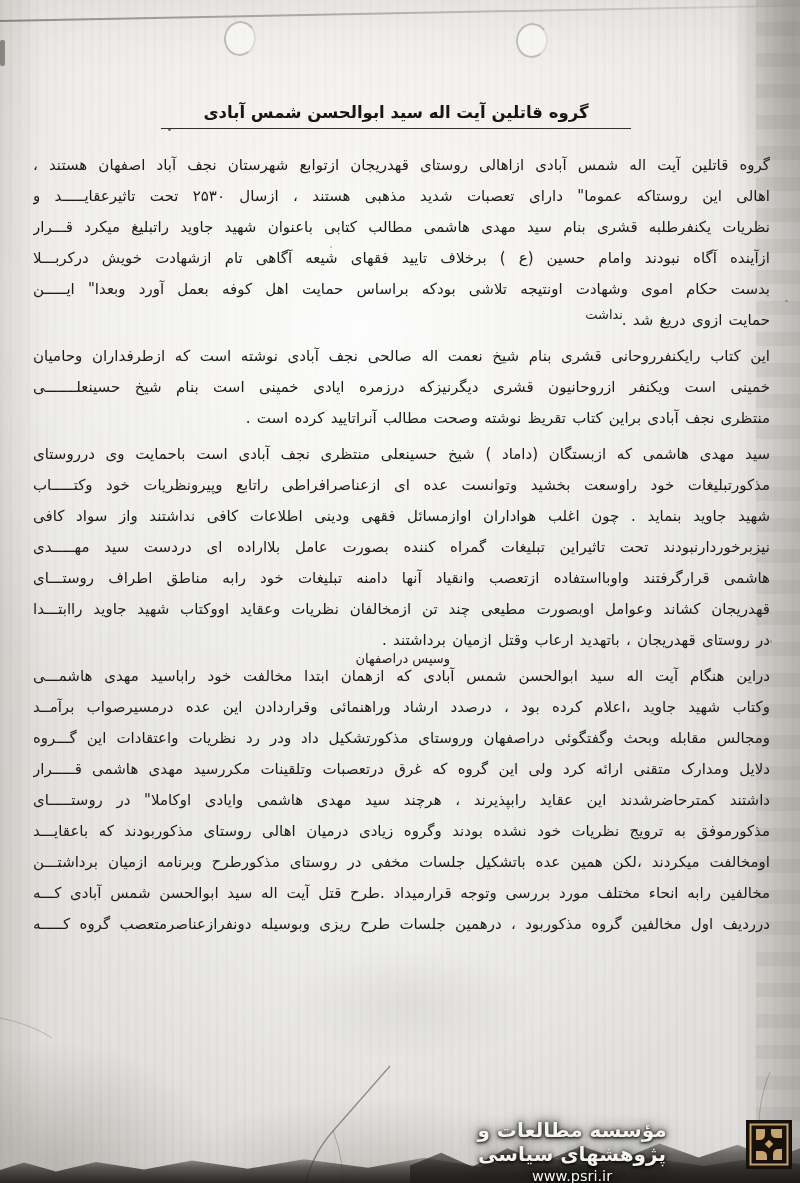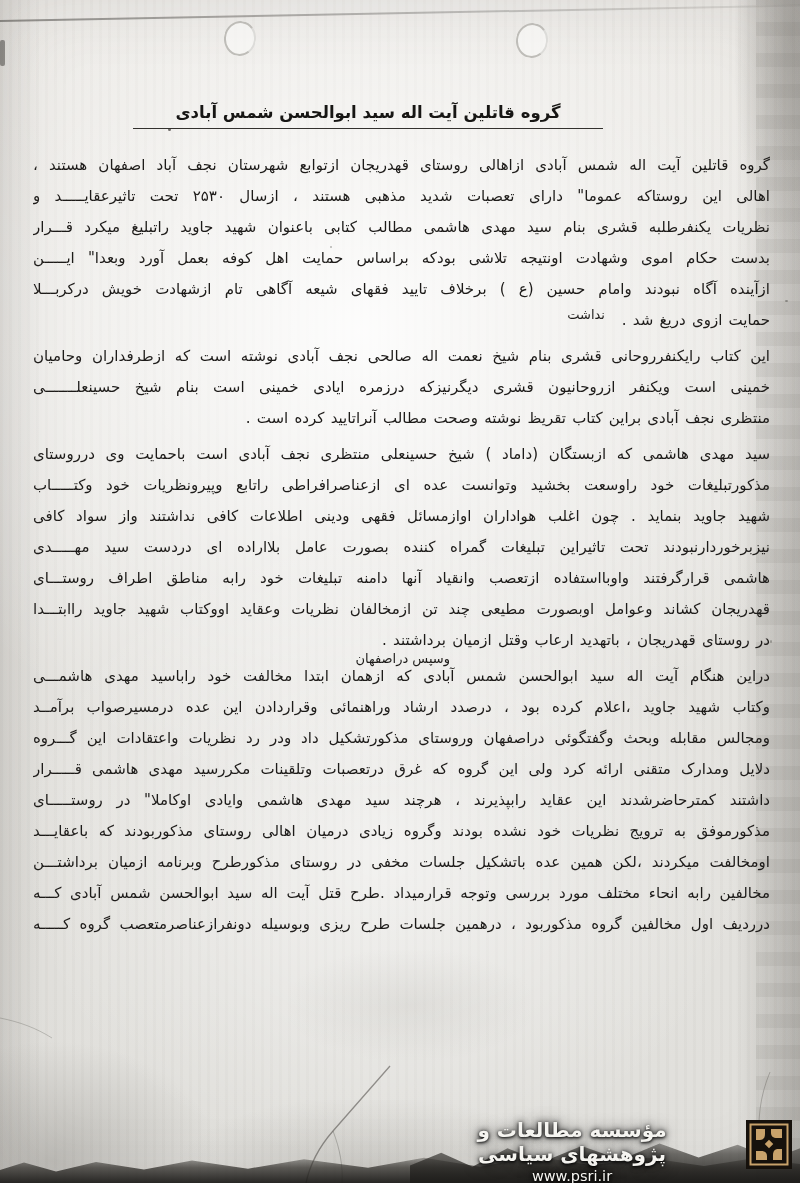--- a/index.html
+++ b/index.html
@@ -40,31 +40,31 @@
   .cracks{position:absolute;left:0;top:0;}
   
   .tear{position:absolute;left:0;bottom:0;width:800px;height:34px;
     background:linear-gradient(to bottom, rgba(60,57,52,.0), rgba(52,50,46,.75) 55%, rgba(26,25,23,.92));
     clip-path:polygon(0 62%,3% 40%,7% 66%,12% 38%,18% 60%,24% 34%,31% 58%,38% 30%,46% 55%,53% 26%,60% 52%,67% 22%,74% 48%,81% 26%,88% 50%,94% 28%,100% 44%,100% 100%,0 100%);}
   .tear2{position:absolute;left:410px;bottom:0;width:390px;height:58px;
     background:linear-gradient(to bottom, rgba(58,55,50,0), rgba(48,46,42,.65) 50%, rgba(30,29,27,.9));
     clip-path:polygon(0 70%,8% 48%,16% 72%,25% 40%,34% 64%,44% 36%,54% 60%,64% 32%,74% 56%,84% 34%,93% 58%,100% 40%,100% 100%,0 100%);}
   
   .doc{position:absolute;left:33px;top:0;width:737px;direction:rtl;color:#1d1b19;}
-  .title{position:absolute;left:100px;top:103px;width:470px;text-align:center;
+  .title{position:absolute;left:128px;top:103px;width:470px;text-align:center;
     font-size:16.5px;font-weight:600;letter-spacing:.2px;color:#171614;
     border-bottom:1.6px solid #33312e;padding-bottom:6px;}
   .text{position:absolute;left:0;top:150px;width:737px;}
   .para{margin:0 0 5px 0;}
   .line{height:31px;line-height:31px;font-size:15px;overflow:hidden;
     text-align:justify;text-align-last:justify;word-spacing:1.5px;
     filter:blur(.2px);}
   .line-end{text-align-last:right;}
   .insert{position:absolute;font-size:13px;color:#1d1b19;direction:rtl;filter:blur(.2px);}
-  .ins-1{left:525px;top:307px;width:80px;}
+  .ins-1{left:543px;top:307px;width:80px;}
   .ins-2{left:330px;top:651px;width:120px;}
   
   .wm{position:absolute;right:78px;top:1118px;width:300px;text-align:center;direction:rtl;
     color:#f6f5f1;
     text-shadow:0 0 6px rgba(0,0,0,.9),0 1px 3px rgba(0,0,0,.95),0 0 16px rgba(0,0,0,.55);}
   .wm-org{font-size:20px;font-weight:700;letter-spacing:.3px;}
   .wm-url{font-size:14.5px;font-weight:400;direction:ltr;margin-top:2px;}
   .wm-logo{position:absolute;right:8px;top:1117px;width:46px;height:55px;}
 </style>
 </head>
@@ -93,22 +93,22 @@
     <path d="M770 1072 C760 1096 757 1120 760 1148" fill="none" stroke="rgba(85,82,76,0.35)" stroke-width="1"></path>
   </svg>
 
   <div class="doc">
     <div class="title">گروه قاتلین آیت اله سید ابوالحسن شمس آبادی</div>
     <div class="text">
         <div class="para">
           <div class="line">گروه قاتلین آیت اله شمس آبادی ازاهالی روستای قهدریجان ازتوابع شهرستان نجف آباد اصفهان هستند ،</div>
           <div class="line">اهالی این روستاکه عموما" دارای تعصبات شدید مذهبی هستند ، ازسال ۲۵۳۰ تحت تاثیرعقایـــــد و</div>
           <div class="line">نظریات یکنفرطلبه قشری بنام سید مهدی هاشمی مطالب کتابی باعنوان شهید جاوید راتبلیغ میکرد قـــرار</div>
+          <div class="line">ازآینده آگاه نبودند وامام حسین (ع ) برخلاف تایید فقهای شیعه آگاهی تام ازشهادت خویش درکربـــلا</div>
           <div class="line">بدست حکام اموی وشهادت اونتیجه تلاشی بودکه براساس حمایت اهل کوفه بعمل آورد وبعدا" ایـــــن</div>
-          <div class="line">ازآینده آگاه نبودند وامام حسین (ع ) برخلاف تایید فقهای شیعه آگاهی تام ازشهادت خویش درکربـــلا</div>
           <div class="line line-end">حمایت ازوی دریغ شد .</div>
         </div>
         <div class="para">
           <div class="line">این کتاب رایکنفرروحانی قشری بنام شیخ نعمت اله صالحی نجف آبادی نوشته است که ازطرفداران وحامیان</div>
           <div class="line">خمینی است ویکنفر ازروحانیون قشری دیگرنیزکه درزمره ایادی خمینی است بنام شیخ حسینعلـــــــی</div>
           <div class="line line-end">منتظری نجف آبادی براین کتاب تقریظ نوشته وصحت مطالب آنراتایید کرده است .</div>
         </div>
         <div class="para">
           <div class="line">سید مهدی هاشمی که ازبستگان (داماد ) شیخ حسینعلی منتظری نجف آبادی است باحمایت وی درروستای</div>
           <div class="line">مذکورتبلیغات خود راوسعت بخشید وتوانست عده ای ازعناصرافراطی راتابع وپیرونظریات خود وکتـــــاب</div>

